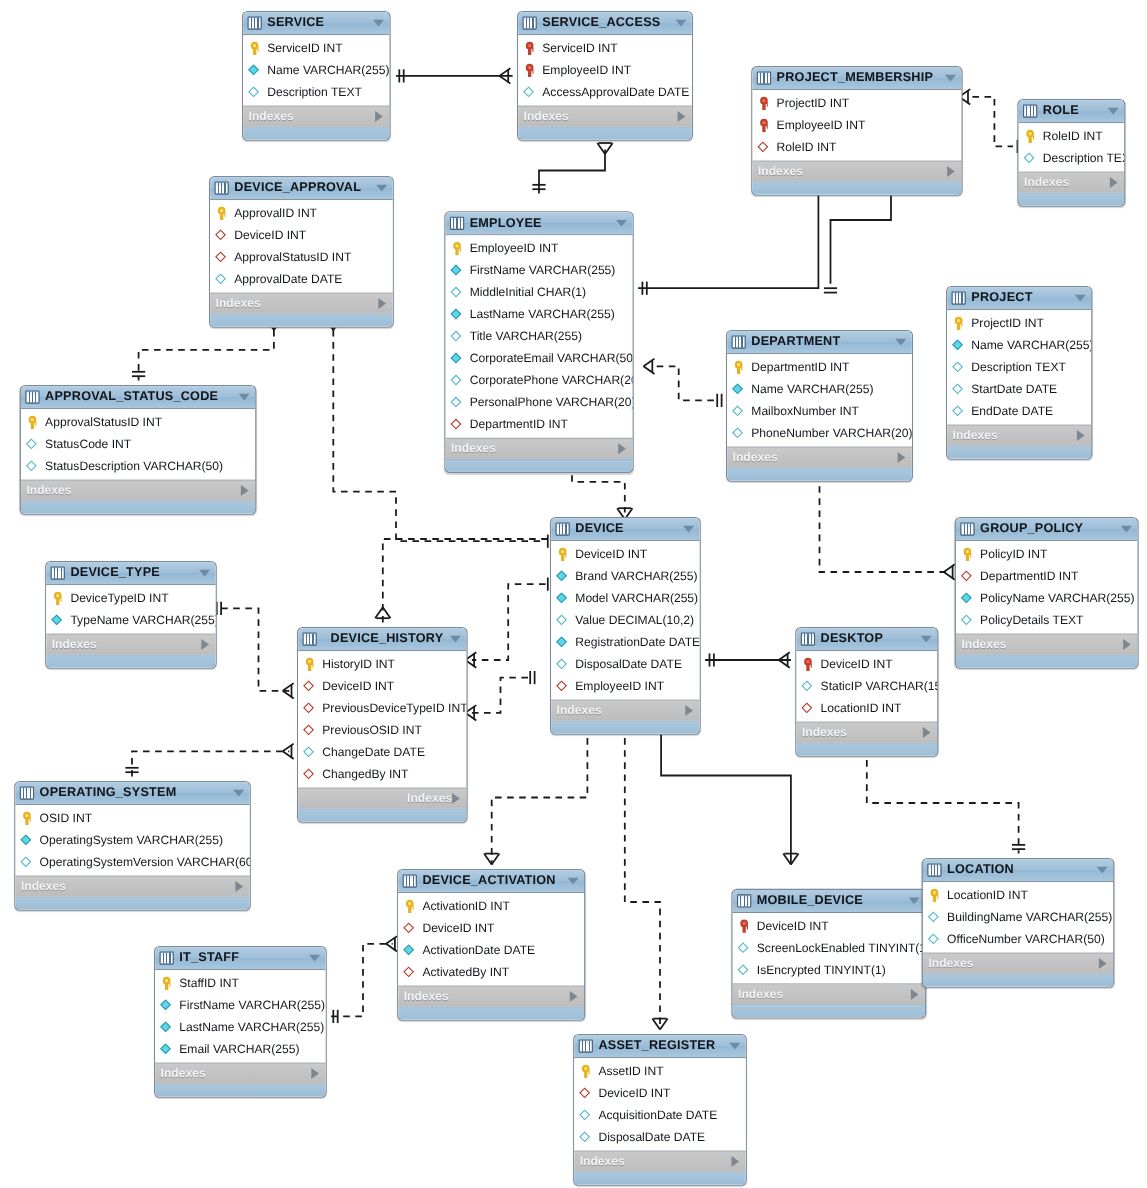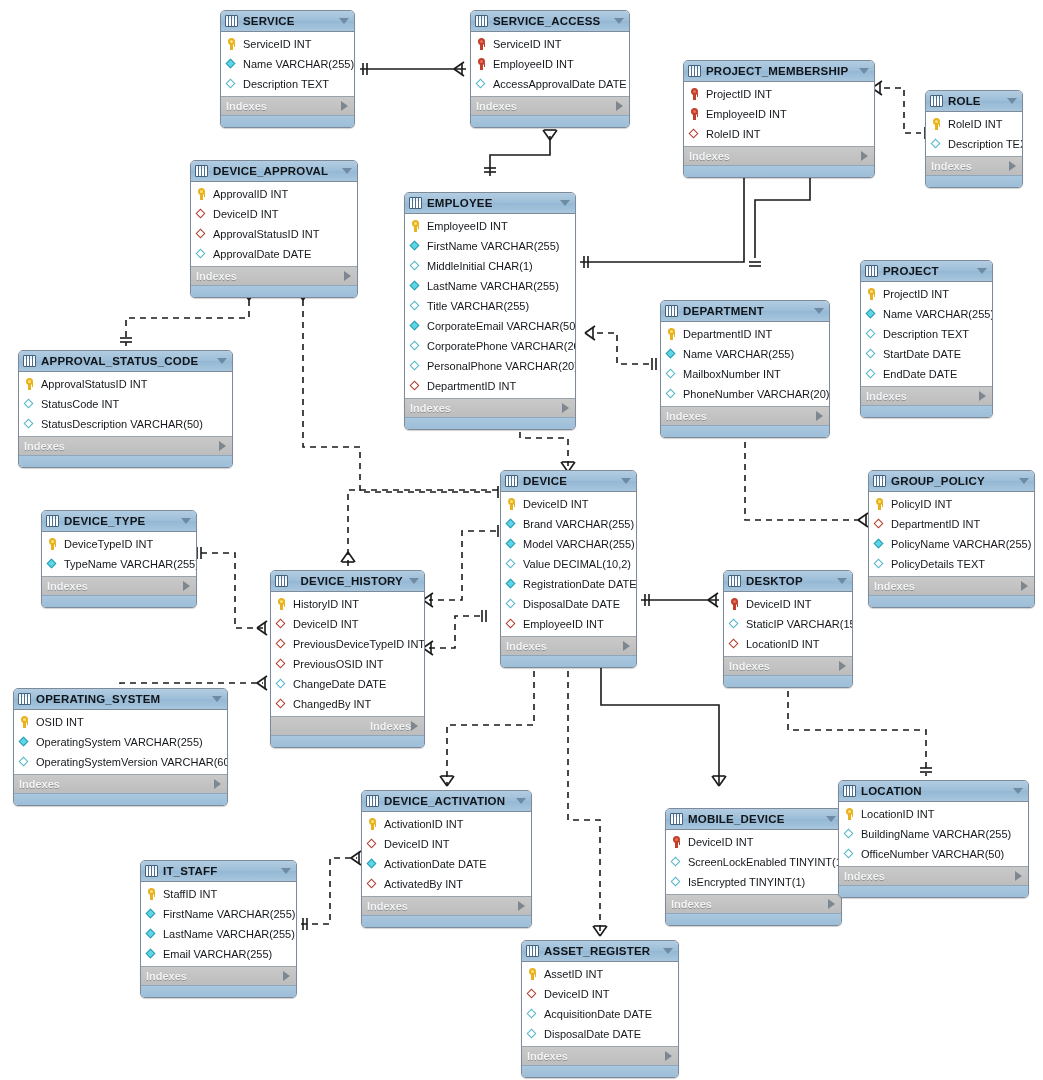--- a/index.html
+++ b/index.html
@@ -808,21 +808,21 @@
             <span class="gi dia dia-red"></span>
             <span class="col-lbl">ChangedBy INT</span>
           </div>
         </div>
         <div class="idx">
           <span class="idx-lbl">Indexes</span>
           <span class="idx-arrow"></span>
         </div>
         <div class="foot"></div>
       </div>
-      <div class="tbl" style="left: 13px; top: 688px; width: 215px;">
+      <div class="tbl" style="left: 13px; top: 710px; width: 215px;">
         <div class="tbl-hdr">
           <span class="tbl-ico"></span>
           <span class="tbl-name">OPERATING_SYSTEM</span>
           <span class="caret"></span>
         </div>
         <div class="cols">
           <div class="col">
             <span class="gi key-y"></span>
             <span class="col-lbl">OSID INT</span>
           </div>
@@ -890,21 +890,21 @@
             <span class="gi dia dia-cyan"></span>
             <span class="col-lbl">IsEncrypted TINYINT(1)</span>
           </div>
         </div>
         <div class="idx">
           <span class="idx-lbl">Indexes</span>
           <span class="idx-arrow"></span>
         </div>
         <div class="foot"></div>
       </div>
-      <div class="tbl" style="left: 838px; top: 780px; width: 191px;">
+      <div class="tbl" style="left: 838px; top: 780px; width: 175px;">
         <div class="tbl-hdr">
           <span class="tbl-ico"></span>
           <span class="tbl-name">LOCATION</span>
           <span class="caret"></span>
         </div>
         <div class="cols">
           <div class="col">
             <span class="gi key-y"></span>
             <span class="col-lbl">LocationID INT</span>
           </div>

